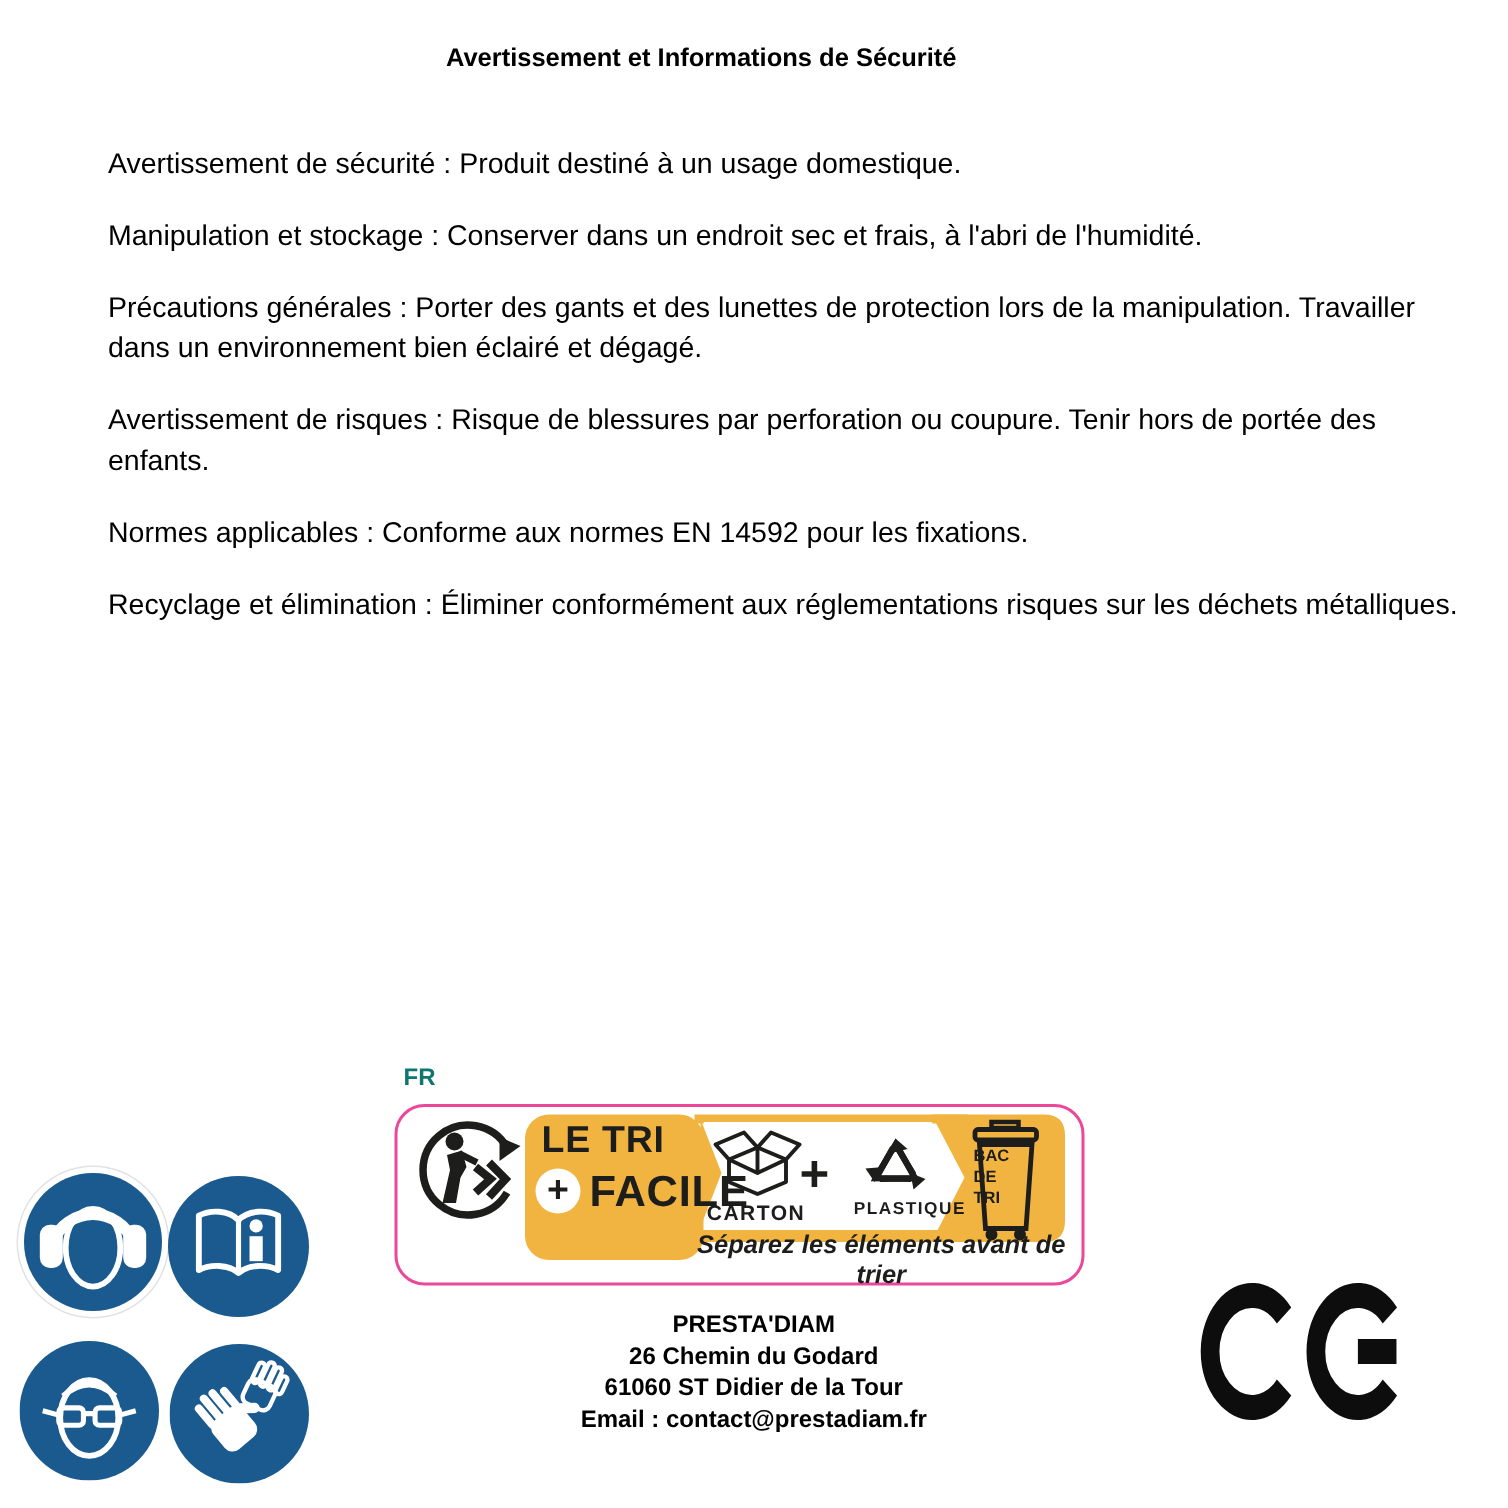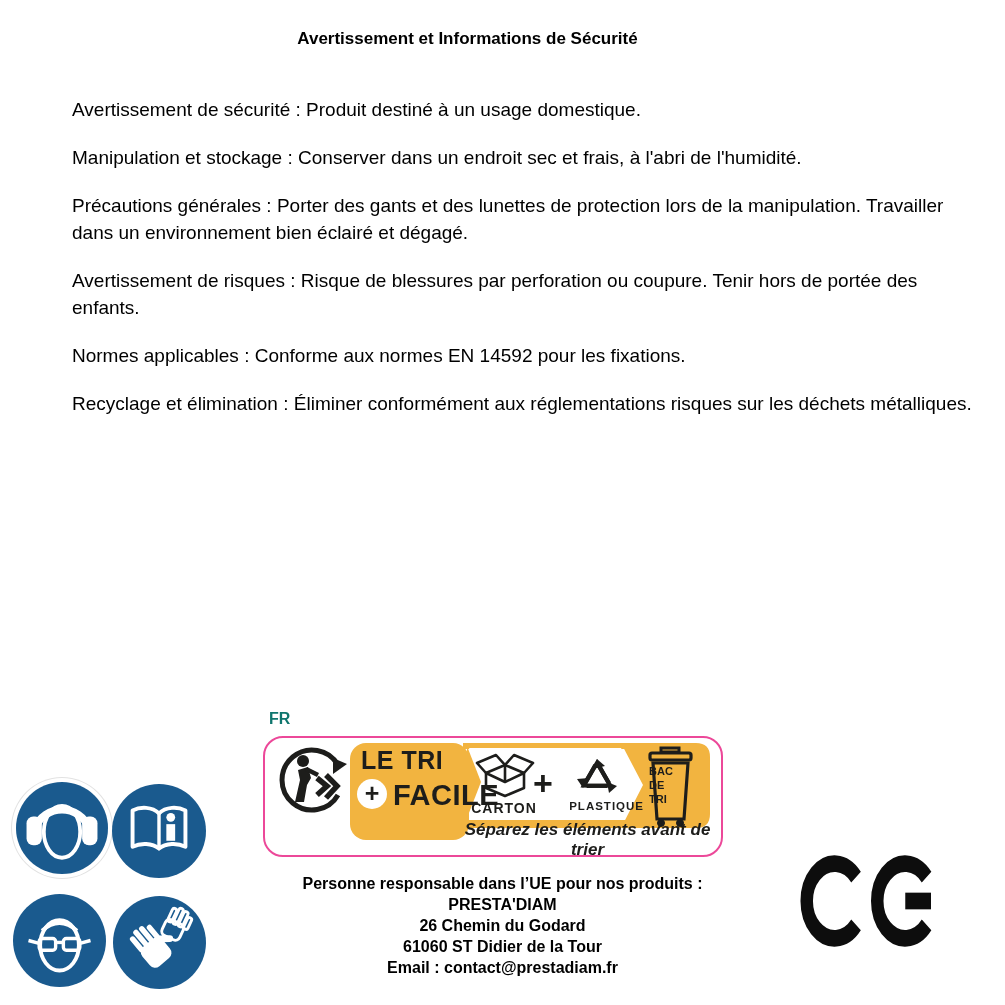--- a/index.html
+++ b/index.html
@@ -166,21 +166,20 @@
     <div class="tri-text t-carton">CARTON</div>
     <div class="tri-text t-midplus">+</div>
     <div class="tri-text t-plastique">PLASTIQUE</div>
     <div class="tri-text t-bin">BAC
 DE
 TRI</div>
     <div class="tri-text t-separez">Séparez les éléments avant de trier</div>
   </div>
 
   <div class="address">
-    <div>Personne responsable dans l’UE pour nos produits :</div>
     <div>PRESTA'DIAM</div>
     <div>26 Chemin du Godard</div>
     <div>61060 ST Didier de la Tour</div>
     <div>Email : contact@prestadiam.fr</div>
   </div>
 
   <div class="ce">
     <svg width="144" height="110" viewBox="0 0 196 112" preserveAspectRatio="none">
       <path d="M79,31.6 A38,38 0 1 0 79,80.4" fill="none" stroke="#0d0d0d" stroke-width="17"></path>
       <path d="M175,31.6 A38,38 0 1 0 175,80.4" fill="none" stroke="#0d0d0d" stroke-width="17"></path>

